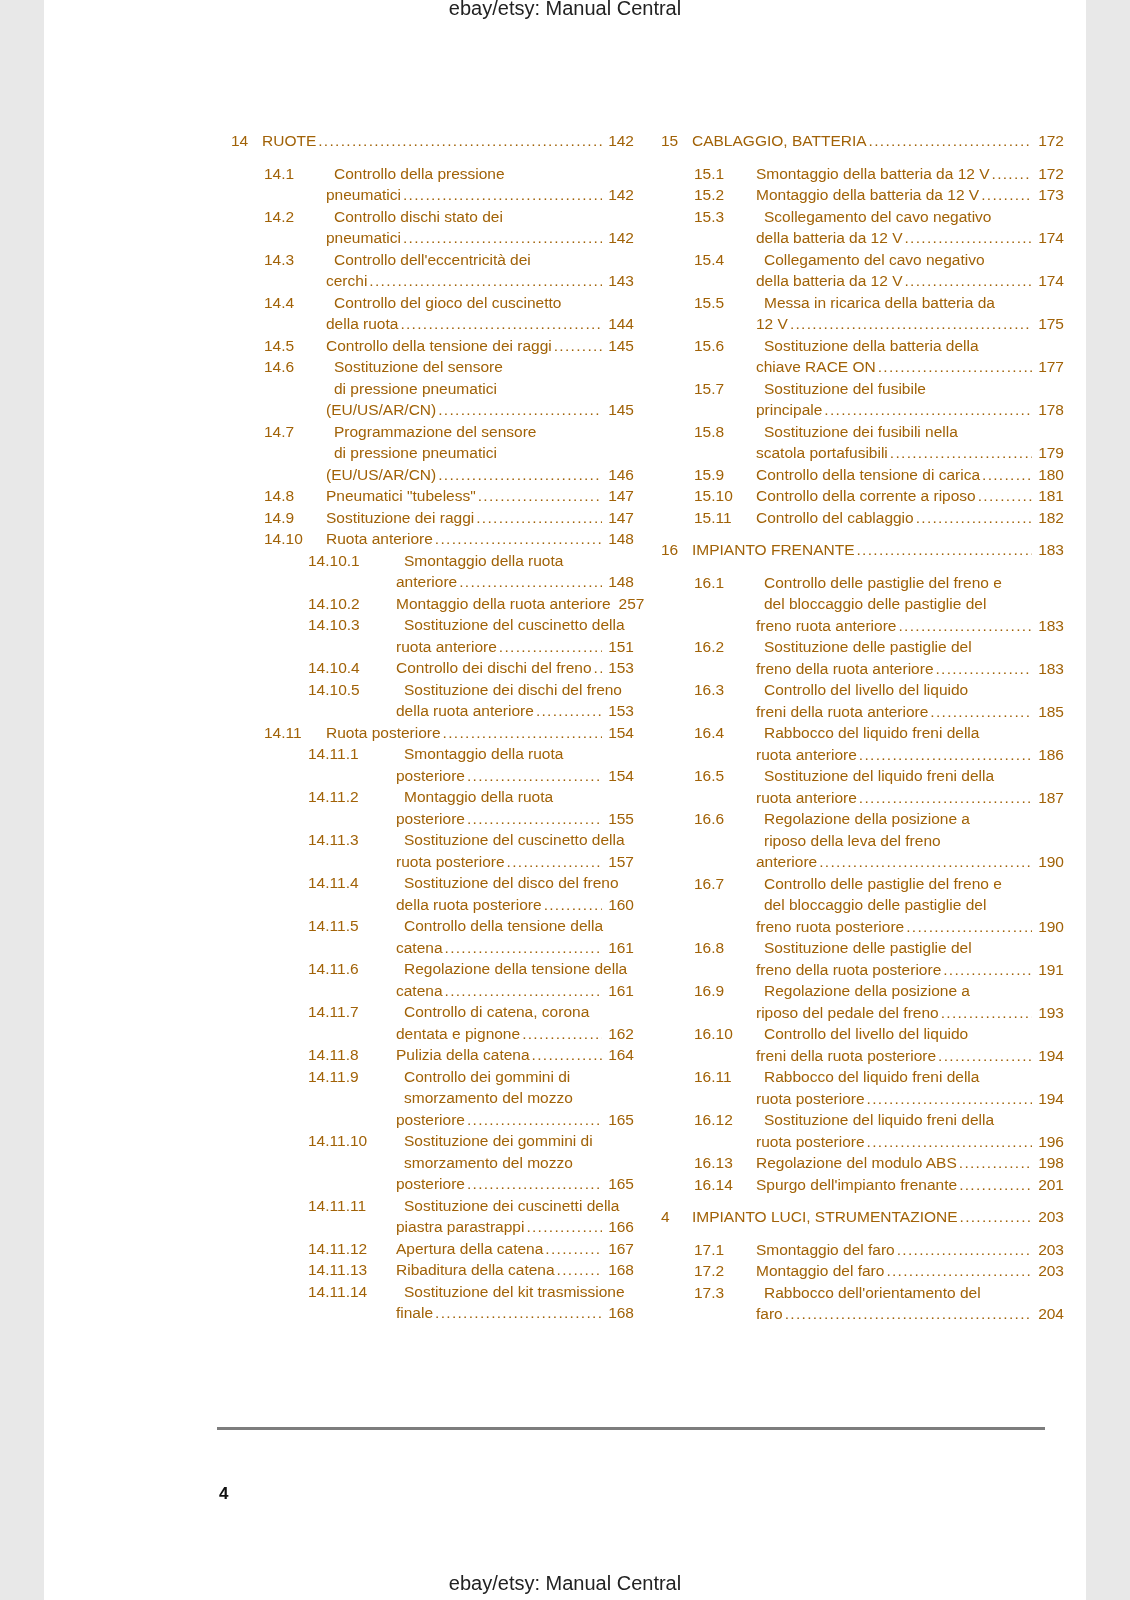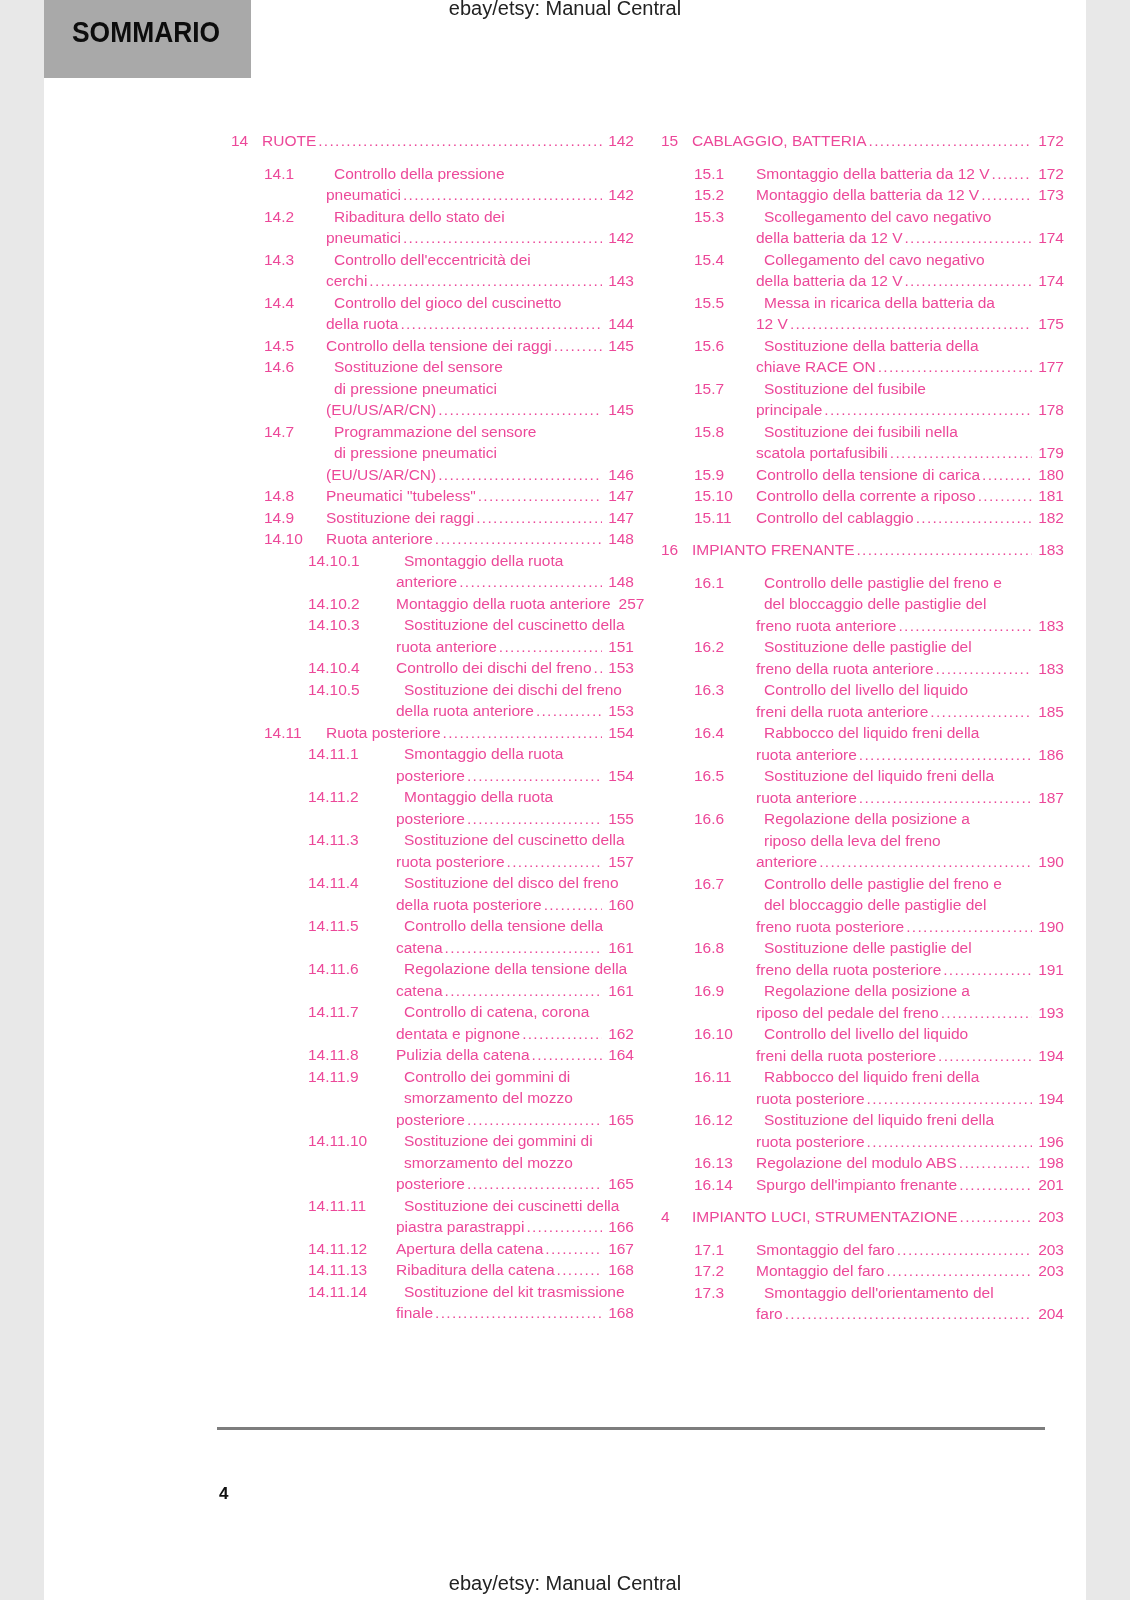--- a/index.html
+++ b/index.html
@@ -48,21 +48,21 @@
     transform-origin: left center;
     white-space: nowrap;
   }
   
   .toc-col {
     position: absolute;
     top: 130px;
     width: 403px;
     font-size: 15.5px;
     line-height: 21.5px;
-    color: #ec4899;
+    color: #a16207;
   }
   .toc-col.left  { left: 187px; }
   .toc-col.right { left: 617px; }
   .entry { display: flex; }
   .entry.level1 { margin: 11px 0; }
   .entry.level1:first-child { margin-top: 0; }
   .entry.level1 .num { width: 31px; flex: none; }
   .entry.level2, .entry.level3 { padding-left: 33px; }
   .entry.level2 .num { width: 62px; flex: none; }
   .entry.level3 .num { width: 88px; flex: none; margin-left: 44px; }
@@ -98,23 +98,20 @@
     font-weight: bold;
     color: #111;
   }
 </style>
 </head>
 <body>
 
 <div class="page">
   <div class="running-head">ebay/etsy: Manual Central</div>
 
-  <div class="tab-box">
-    <span class="tab-label">SOMMARIO</span>
-  </div>
 
   <div class="toc-col left">
       <div class="entry level1">
         <span class="num">14</span>
         <div class="body">
           <div class="lastline">
             <span class="ltxt">RUOTE</span>
             <span class="dots">..........................................................................................</span>
             <span class="pg">142</span>
           </div>
@@ -127,21 +124,21 @@
           <div class="lastline">
             <span class="ltxt">pneumatici</span>
             <span class="dots">..........................................................................................</span>
             <span class="pg">142</span>
           </div>
         </div>
       </div>
       <div class="entry level2">
         <span class="num">14.2</span>
         <div class="body">
-          <div class="tline">Ribaditura dello stato dei</div>
+          <div class="tline">Controllo dischi stato dei</div>
           <div class="lastline">
             <span class="ltxt">pneumatici</span>
             <span class="dots">..........................................................................................</span>
             <span class="pg">142</span>
           </div>
         </div>
       </div>
       <div class="entry level2">
         <span class="num">14.3</span>
         <div class="body">
@@ -763,21 +760,21 @@
           <div class="lastline">
             <span class="ltxt">Montaggio del faro</span>
             <span class="dots">..........................................................................................</span>
             <span class="pg">203</span>
           </div>
         </div>
       </div>
       <div class="entry level2">
         <span class="num">17.3</span>
         <div class="body">
-          <div class="tline">Smontaggio dell'orientamento del</div>
+          <div class="tline">Rabbocco dell'orientamento del</div>
           <div class="lastline">
             <span class="ltxt">faro</span>
             <span class="dots">..........................................................................................</span>
             <span class="pg">204</span>
           </div>
         </div>
       </div>
     </div>
 
   <div class="foot-rule"></div>

